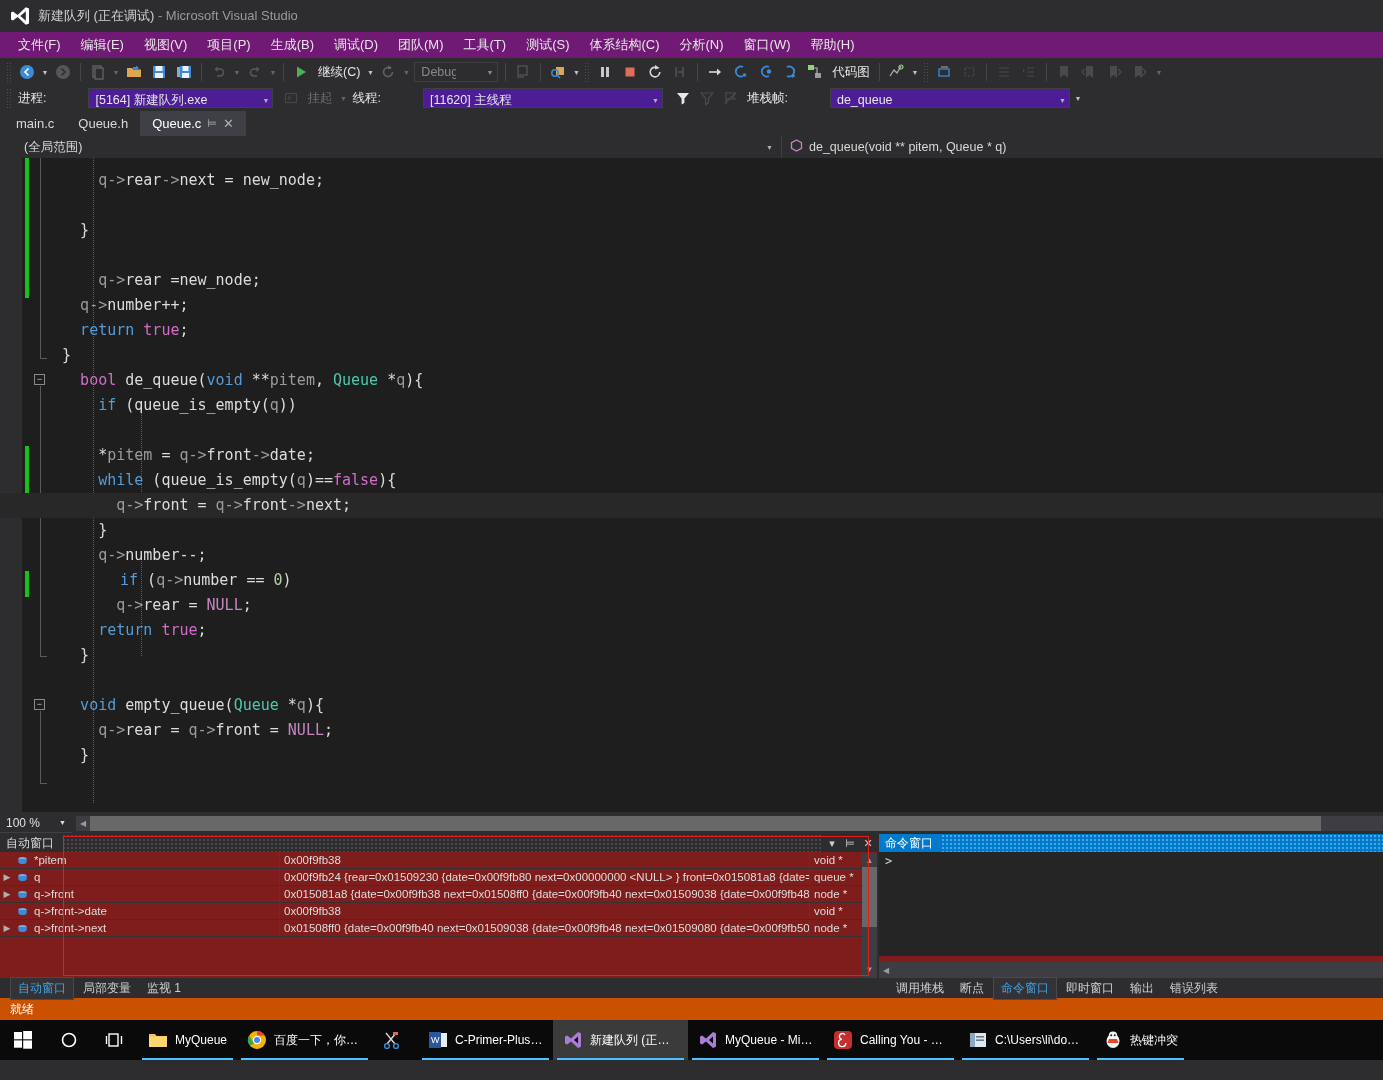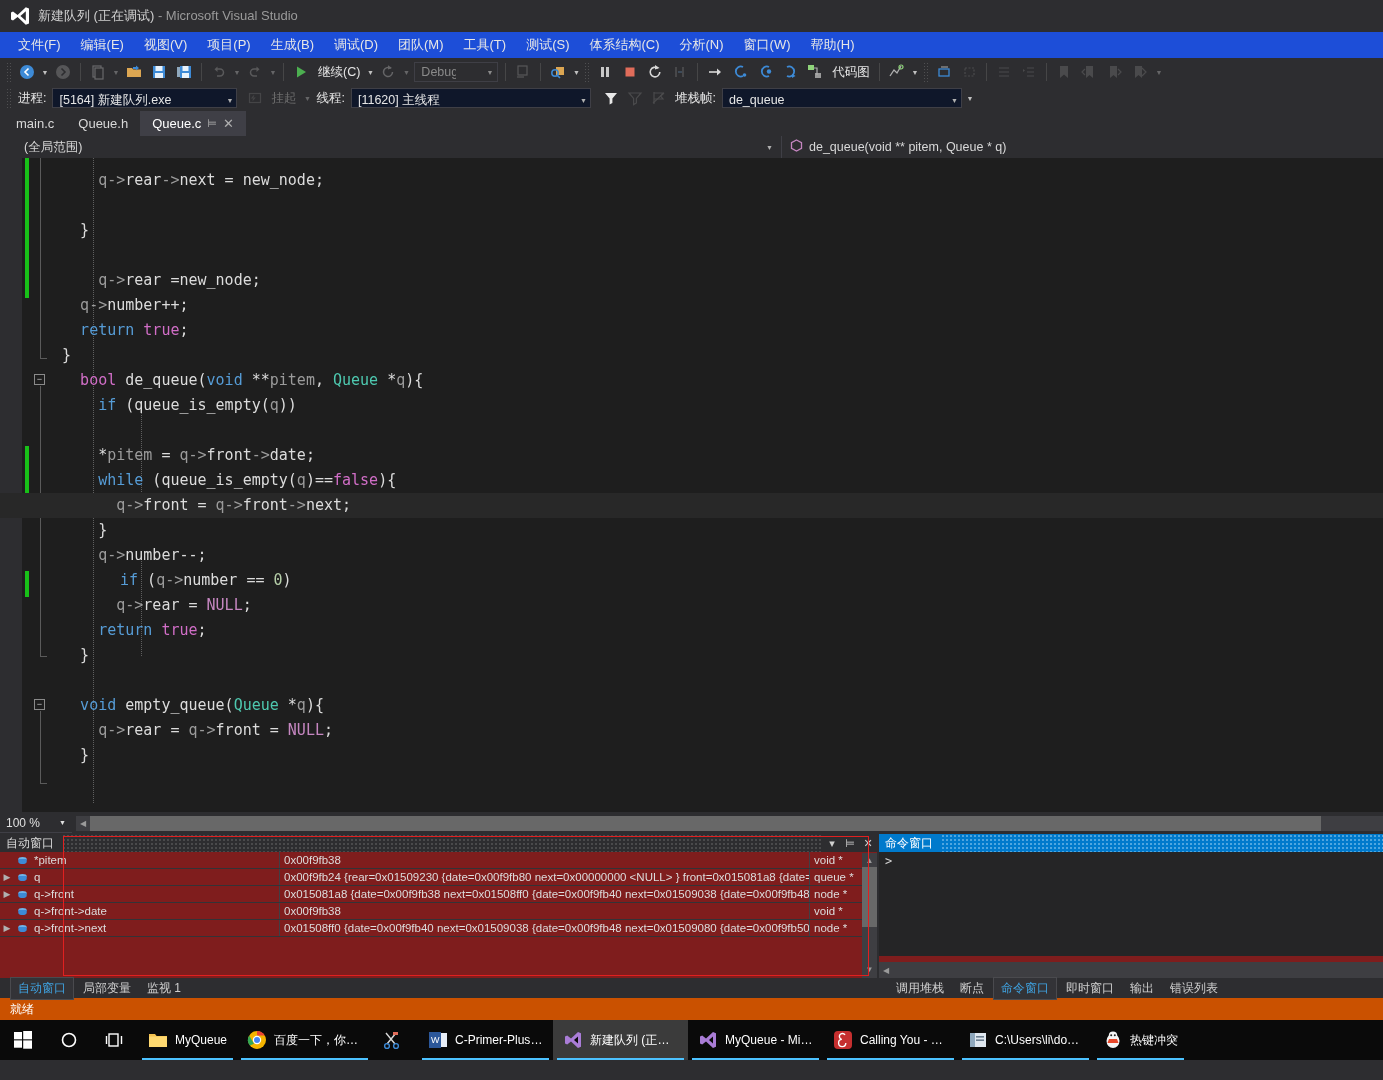--- a/index.html
+++ b/index.html
@@ -15,21 +15,21 @@
   
   .titlebar {
     height: 32px; background: #2d2d30; display: flex; align-items: center;
     padding-left: 8px; position: relative;
   }
   .vs-logo { width: 24px; height: 24px; position: relative; flex: 0 0 auto; margin-right: 6px;}
   .title-text { color: #d0d0d0; font-size: 13px; white-space: nowrap; }
   .title-text .dim { color: #9a9a9a; }
 
   
-  .menubar { height: 26px; background: #1d4ed8; display: flex; align-items: center; padding-left: 8px; }
+  .menubar { height: 26px; background: #701a75; display: flex; align-items: center; padding-left: 8px; }
   .menu-item {
     color: #e6e6e6; font-size: 13px; padding: 3px 10px; cursor: default; white-space: nowrap;
   }
 
   
   .toolbar {
     height: 28px; background: #2d2d30; display: flex; align-items: center;
     padding-left: 4px; gap: 1px;
   }
   .tb-btn {
@@ -51,23 +51,23 @@
     padding: 0 4px 0 6px; justify-content: space-between; flex: 0 0 auto; margin: 0 2px; gap: 24px;
   }
   .tb-combo .cv { white-space: nowrap; overflow: hidden; }
   .tb-combo .cc { font-size: 7px; color: #8a8a8a; padding-left: 6px;}
 
   
   .dbgbar { height: 24px; background: #2d2d30; display: flex; align-items: center; padding-left: 4px; }
   .dbg-lab { color: #e6e6e6; font-size: 12.5px; padding: 0 6px 0 4px; white-space: nowrap;}
   .dbg-lab.dis { color: #6d6d6d; }
   .dbg-combo {
-    height: 20px; border: 1px solid #3f3f46; background: #0f172a; color: #e6e6e6;
+    height: 20px; border: 1px solid #3f3f46; background: #4c1d95; color: #e6e6e6;
     font-size: 12.5px; display: flex; align-items: center; justify-content: space-between;
-    padding: 4px 3px 0 6px; flex: 0 0 auto;
+    padding: 4px 3px 0 6px; flex: 0 0 auto; margin-left: 36px;
   }
   .dbg-combo .cc { font-size: 7px; color: #b0b0b0; padding-left: 8px; }
 
   
   .tabstrip { height: 26px; background: #2d2d30; display: flex; align-items: flex-end; padding-left: 4px; }
   .tab {
     height: 25px; display: flex; align-items: center; padding: 0 12px; gap: 6px;
     color: #d8d8d8; font-size: 13px; white-space: nowrap; background: #2d2d30;
   }
   .tab.active { background: #3f3f46; color: #ffffff; }

